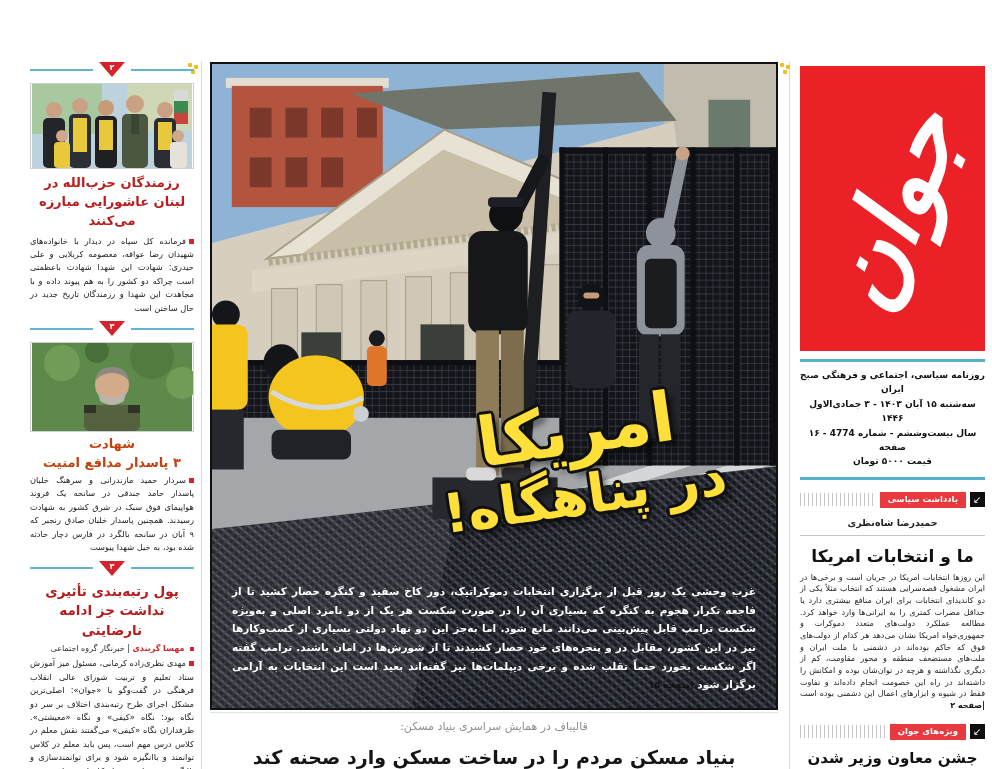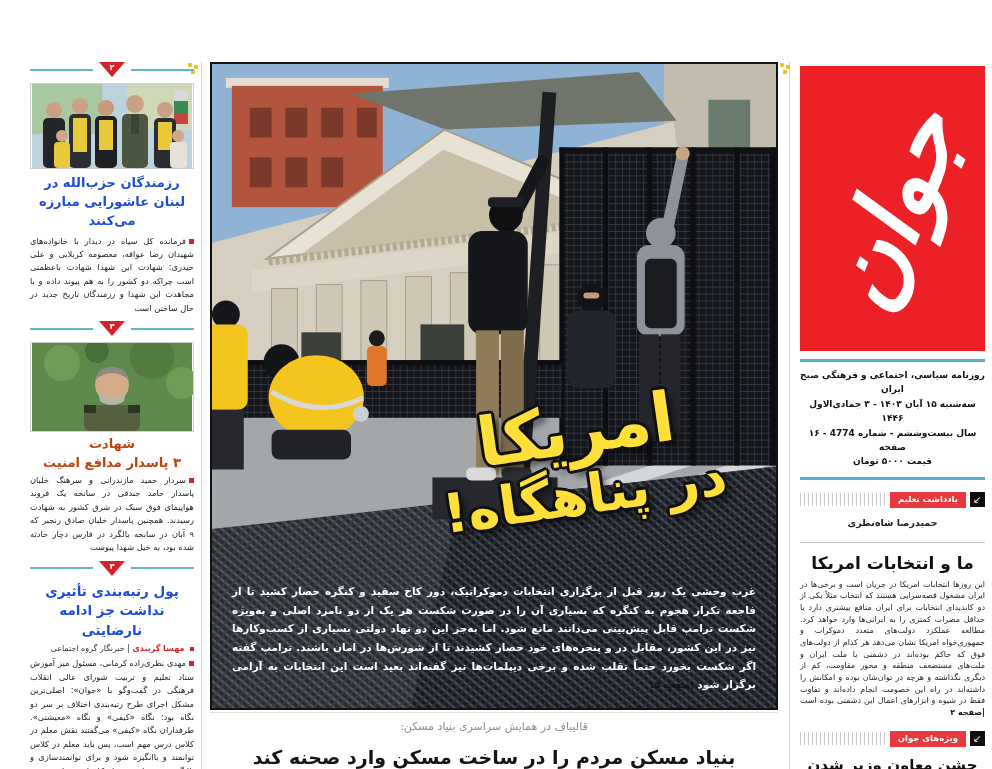--- a/index.html
+++ b/index.html
@@ -14,21 +14,21 @@
   .ydots i:nth-child(2){left:6px;top:2px;}
   .ydots i:nth-child(3){left:3px;top:7px;}
   
   .leftcol{position:absolute;left:30px;top:56px;width:164px;}
   .ldiv{display:flex;align-items:center;margin:6px 0;}
   .ldiv .ln{flex:1;height:2px;background:#62b5ce;}
   .tri{width:26px;height:15px;position:relative;margin:0 6px;flex:0 0 auto;}
   .tri i{display:block;width:0;height:0;border-left:13px solid transparent;border-right:13px solid transparent;border-top:15px solid #d5232b;}
   .tri b{position:absolute;top:0;left:0;right:0;text-align:center;color:#fff;font-size:8px;line-height:11px;font-weight:bold;}
   .lphoto{width:100%;height:86px;display:block;border:1px solid #cfcfcf;box-sizing:border-box;margin:6px 0 4px;}
-  .ltitle{font-weight:bold;font-size:13px;line-height:1.45;text-align:center;color:#1d4ed8;margin:5px 0 4px;}
+  .ltitle{font-weight:bold;font-size:13px;line-height:1.45;text-align:center;color:#b91c1c;margin:5px 0 4px;}
   .ltitle2{font-weight:bold;font-size:13px;line-height:1.3;text-align:center;color:#c2410c;margin:2px 0;}
   .lbody{font-size:8.3px;line-height:1.62;text-align:justify;color:#222;margin:2px 0 6px;}
   .bullet{display:inline-block;width:5px;height:5px;background:#d5232b;margin-left:3px;}
   .byline3{font-size:8px;color:#333;margin:2px 0 4px;}
   .byline3 .nm{color:#d5232b;font-weight:bold;}
   
   .photo{position:absolute;left:210px;top:62px;width:568px;height:648px;border:2px solid #111;
          box-sizing:border-box;background:#8fb3d4;overflow:hidden;}
   .photo svg{display:block;width:100%;height:100%;}
   .headline{position:absolute;right:16px;top:330px;width:360px;transform:rotate(-8deg);
@@ -53,21 +53,21 @@
              color:#fff;font-size:96px;font-weight:bold;font-style:italic;white-space:nowrap;}
   .rule{height:3px;background:#58b0ca;margin:8px 0 6px;}
   .pubinfo{font-size:9px;font-weight:bold;color:#111;text-align:center;line-height:1.6;}
   .tagrow{display:flex;align-items:center;gap:4px;margin-top:12px;}
   .sqicon{flex:0 0 auto;width:15px;height:15px;background:#0e0e0e;color:#fff;font-size:10px;
           line-height:15px;text-align:center;}
   .tag{flex:0 0 auto;background:#e8393f;color:#fff;font-size:8.5px;font-weight:bold;
        padding:2.5px 8px 3.5px;}
   .barcode{flex:1;height:13px;background:repeating-linear-gradient(90deg,#c9c9c9 0 1px,transparent 1px 4px);}
   .author{font-size:9.5px;font-weight:bold;color:#222;text-align:center;margin-top:9px;
-          padding-bottom:14px;border-bottom:1px solid #c4c4c4;}
+          padding-bottom:7px;border-bottom:1px solid #c4c4c4;}
   .rtitle{font-size:17px;font-weight:bold;color:#111;text-align:center;margin:10px 0 6px;}
   .rtitle2{font-size:15px;font-weight:bold;color:#111;text-align:center;line-height:1.35;margin:8px 0 6px;}
   .rbody{font-size:8px;line-height:1.46;text-align:justify;color:#1c1c1c;}
   .pref{font-weight:bold;color:#111;}
 </style>
 </head>
 <body>
 
 <div class="page">
 
@@ -303,21 +303,21 @@
     <div class="pubinfo">
       <div>روزنامه سیاسی، اجتماعی و فرهنگی صبح ایران</div>
       <div>سه‌شنبه ۱۵ آبان ۱۴۰۳ - ۳ جمادی‌الاول ۱۴۴۶</div>
       <div>سال بیست‌وششم - شماره 4774 - ۱۶ صفحه</div>
       <div>قیمت ۵۰۰۰ تومان</div>
     </div>
     <div class="rule"></div>
 
     <div class="tagrow">
       <span class="sqicon">↙</span>
-      <span class="tag">یادداشت تعلیم</span>
+      <span class="tag">یادداشت سیاسی</span>
       <span class="barcode"></span>
     </div>
     <div class="author">حمیدرضا شاه‌نظری</div>
     <div class="rtitle">ما و انتخابات امریکا</div>
     <div class="rbody">
       <span>این روزها انتخابات امریکا در جریان است و برخی‌ها در ایران مشغول قصه‌سرایی هستند که انتخاب مثلاً یکی از دو کاندیدای انتخابات برای ایران منافع بیشتری دارد یا حداقل مضرات کمتری را به ایرانی‌ها وارد خواهد کرد. مطالعه عملکرد دولت‌های متعدد دموکرات و جمهوری‌خواه امریکا نشان می‌دهد هر کدام از دولت‌های فوق که حاکم بوده‌اند در دشمنی با ملت ایران و ملت‌های مستضعف منطقه و محور مقاومت، کم از دیگری نگذاشته و هرچه در توان‌شان بوده و امکانش را داشته‌اند در راه این خصومت انجام داده‌اند و تفاوت فقط در شیوه و ابزارهای اعمال این دشمنی بوده است </span><span class="pref">|صفحه ۲</span>
     </div>
 
     <div class="tagrow">
       <span class="sqicon">↙</span>

